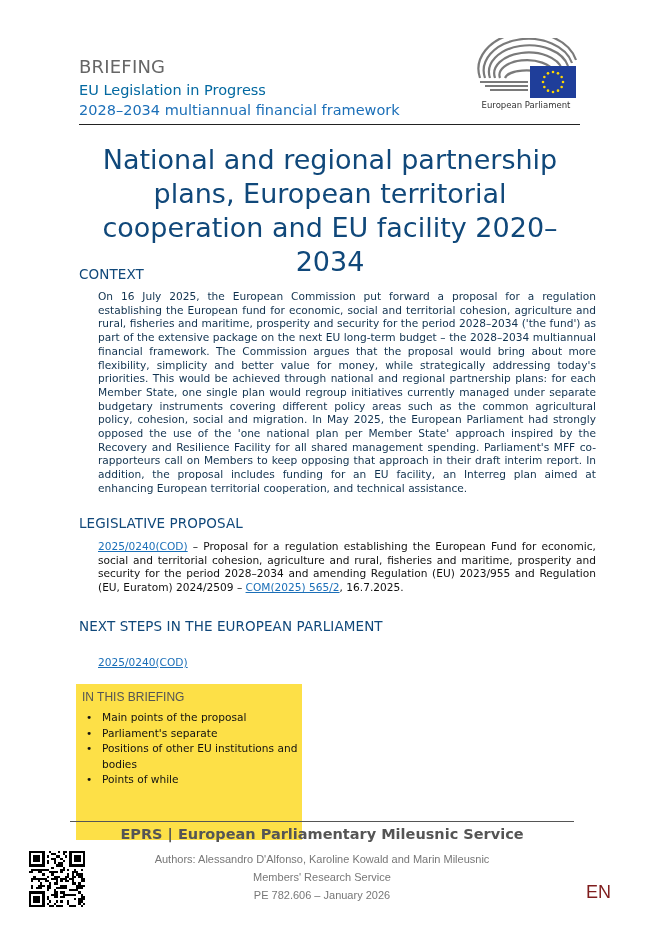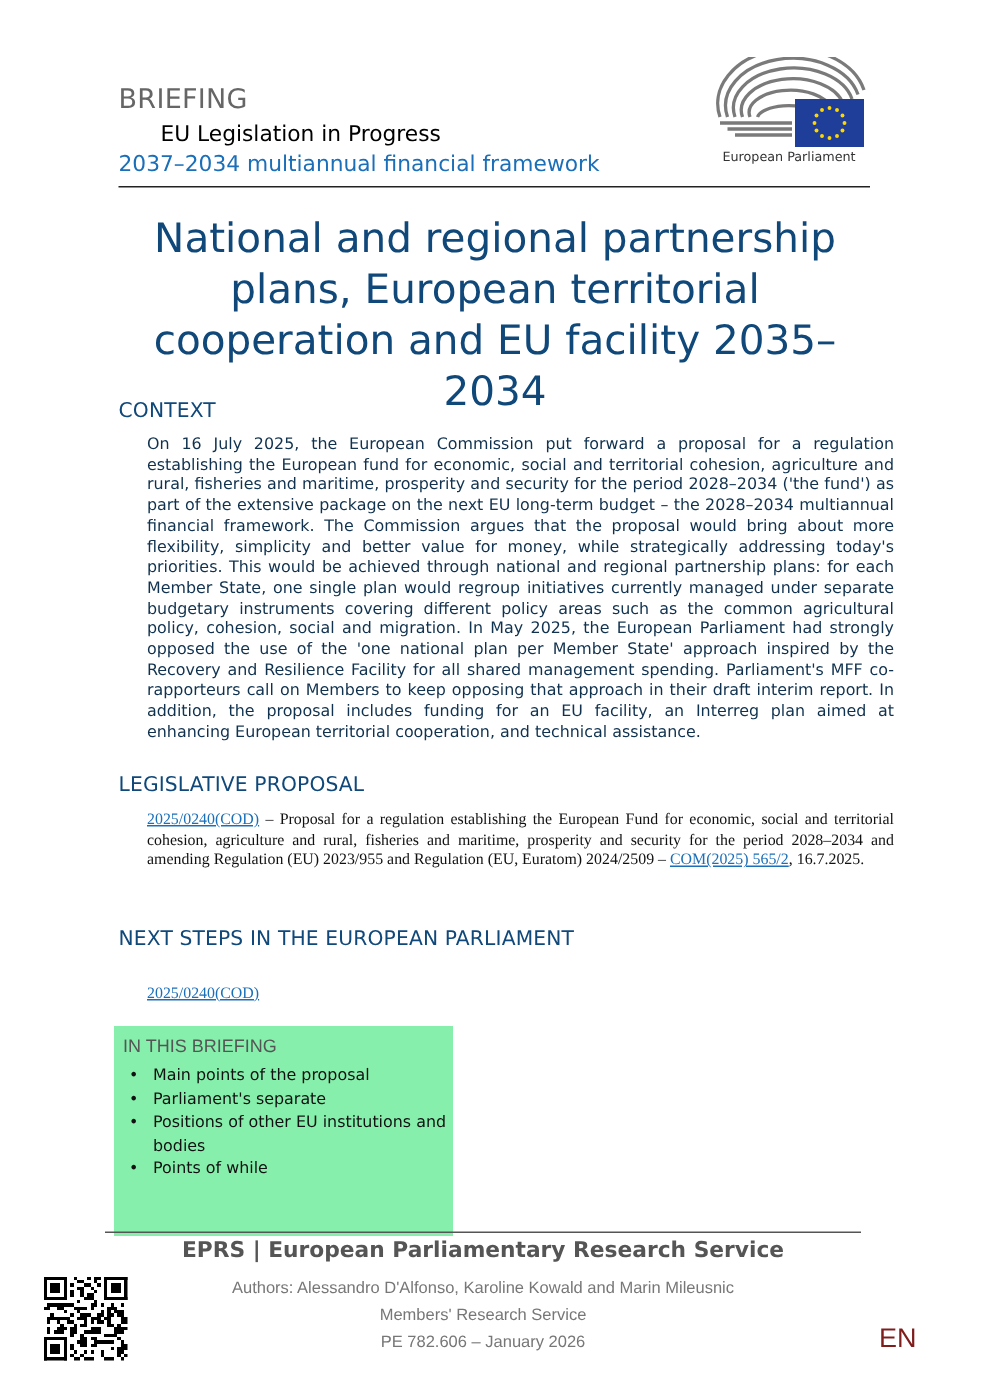--- a/index.html
+++ b/index.html
@@ -1,54 +1,54 @@
 <!DOCTYPE html>
 <html><head>
 <meta charset="utf-8">
 <style>
   html, body { margin: 0; padding: 0; background: #ffffff; }
   body { width: 654px; height: 926px; position: relative; overflow: hidden; font-family: "DejaVu Sans", sans-serif; }
   .page { position: absolute; left: 0; top: 0; width: 654px; height: 926px; background: #fff; }
 
   .briefing { position: absolute; left: 79px; top: 56px; font-size: 18px; color: #666666; letter-spacing: 0.2px; }
-  .subtitle1 { position: absolute; left: 79px; top: 82px; font-size: 14.5px; color: #000000; margin-left: 28px; }
+  .subtitle1 { position: absolute; left: 79px; top: 82px; font-size: 14.5px; color: #0369a1; }
   .subtitle2 { position: absolute; left: 79px; top: 102px; font-size: 14.5px; color: #1b6fb8; }
   .header-rule { position: absolute; left: 79px; top: 124px; width: 501px; height: 0; border-top: 1.5px solid #222; }
 
   .logo { position: absolute; left: 474px; top: 38px; width: 108px; height: 76px; }
   .logo-label { position: absolute; left: 474px; top: 100px; width: 104px; text-align: center; font-size: 8.5px; color: #333; }
 
   .title { position: absolute; left: 70px; top: 143px; width: 520px; text-align: center; font-size: 27px; line-height: 34px; color: #10487a; }
 
   .h2 { position: absolute; left: 79px; font-size: 13.5px; color: #10487a; letter-spacing: 0.1px; }
   .body { position: absolute; left: 82px; width: 498px; font-size: 10.6px; line-height: 13.7px; text-align: justify; margin-left: 16px; }
   .body.navy { color: #10324f; }
-  .body.black { color: #111; font-family: Liberation Serif, serif; }
+  .body.black { color: #111; }
   .link { color: #1b6fb8; text-decoration: underline; }
 
-  .box { position: absolute; left: 76px; top: 684px; width: 226px; height: 140px; background: #86efac; }
+  .box { position: absolute; left: 76px; top: 684px; width: 226px; height: 156px; background: #fde047; }
   .box-title { position: absolute; left: 6px; top: 6px; font-size: 12px; color: #555; font-family: "Liberation Sans", sans-serif; }
   .box ul { position: absolute; left: 8px; top: 26px; margin: 0; padding: 0; list-style: none; width: 214px; }
   .box li { position: relative; padding-left: 18px; font-size: 10.6px; line-height: 15.6px; color: #111; }
   .box li .bullet { position: absolute; left: 2px; top: 0; }
 
   .footer-rule { position: absolute; left: 70px; top: 821px; width: 504px; height: 0; border-top: 1px solid #555; }
   .footer-title { position: absolute; left: 70px; top: 826px; width: 504px; text-align: center; font-size: 14.5px; font-weight: bold; color: #555; }
   .footer-line { position: absolute; left: 70px; width: 504px; text-align: center; font-size: 11px; color: #777; font-family: "Liberation Sans", sans-serif; }
   .qr { position: absolute; left: 29px; top: 851px; width: 56px; height: 56px; }
   .lang { position: absolute; left: 586px; top: 882px; font-size: 18px; color: #7f1d1d; font-family: "Liberation Sans", sans-serif; }
 </style>
 </head>
 <body>
 
 <div class="page">
 
   <div class="briefing">BRIEFING</div>
   <div class="subtitle1">EU Legislation in Progress</div>
-  <div class="subtitle2">2037–2034 multiannual financial framework</div>
+  <div class="subtitle2">2028–2034 multiannual financial framework</div>
   <div class="header-rule"></div>
 
   <svg class="logo" viewBox="0 0 108 76">
     <g fill="none" stroke="#7a7a7a" stroke-width="2.2">
       <path d="M6 40 A 46 34 0 0 1 102 22"></path>
       <path d="M11 40 A 41 29 0 0 1 98 25"></path>
       <path d="M16 40 A 36 24 0 0 1 94 28"></path>
       <path d="M21 40 A 31 19 0 0 1 88 31"></path>
       <path d="M26 40 A 26 14 0 0 1 80 34"></path>
       <path d="M31 40 A 21 9 0 0 1 70 37"></path>
@@ -67,21 +67,21 @@
         <circle cx="79.00" cy="54.00" r="1.3"></circle>
         <circle cx="74.00" cy="52.66" r="1.3"></circle>
         <circle cx="70.34" cy="49.00" r="1.3"></circle>
         <circle cx="69.00" cy="44.00" r="1.3"></circle>
         <circle cx="70.34" cy="39.00" r="1.3"></circle>
         <circle cx="74.00" cy="35.34" r="1.3"></circle>
       </g>
   </svg>
   <div class="logo-label">European Parliament</div>
 
-  <div class="title">National and regional partnership plans, European territorial cooperation and EU facility 2035–2034</div>
+  <div class="title">National and regional partnership plans, European territorial cooperation and EU facility 2020–2034</div>
 
   <div class="h2" style="top:266px;">CONTEXT</div>
   <div class="body navy" style="top:290px;">On 16 July 2025, the European Commission put forward a proposal for a regulation establishing the European fund for economic, social and territorial cohesion, agriculture and rural, fisheries and maritime, prosperity and security for the period 2028–2034 ('the fund') as part of the extensive package on the next EU long-term budget – the 2028–2034 multiannual financial framework. The Commission argues that the proposal would bring about more flexibility, simplicity and better value for money, while strategically addressing today's priorities. This would be achieved through national and regional partnership plans: for each Member State, one single plan would regroup initiatives currently managed under separate budgetary instruments covering different policy areas such as the common agricultural policy, cohesion, social and migration. In May 2025, the European Parliament had strongly opposed the use of the 'one national plan per Member State' approach inspired by the Recovery and Resilience Facility for all shared management spending. Parliament's MFF co-rapporteurs call on Members to keep opposing that approach in their draft interim report. In addition, the proposal includes funding for an EU facility, an Interreg plan aimed at enhancing European territorial cooperation, and technical assistance.</div>
 
   <div class="h2" style="top:515px;">LEGISLATIVE PROPOSAL</div>
   <div class="body black" style="top:540px;"><a class="link">2025/0240(COD)</a><span> – Proposal for a regulation establishing the European Fund for economic, social and territorial cohesion, agriculture and rural, fisheries and maritime, prosperity and security for the period 2028–2034 and amending Regulation (EU) 2023/955 and Regulation (EU, Euratom) 2024/2509 – </span><a class="link">COM(2025) 565/2</a><span>, 16.7.2025.</span></div>
 
   <div class="h2" style="top:618px;">NEXT STEPS IN THE EUROPEAN PARLIAMENT</div>
   <div class="body black" style="top:642px; text-align:left;"><br><a class="link">2025/0240(COD)</a></div>
 
@@ -89,21 +89,21 @@
     <div class="box-title">IN THIS BRIEFING</div>
     <ul>
       <li><span class="bullet">•</span><span>Main points of the proposal</span></li>
       <li><span class="bullet">•</span><span>Parliament's separate</span></li>
       <li><span class="bullet">•</span><span>Positions of other EU institutions and bodies</span></li>
       <li><span class="bullet">•</span><span>Points of while</span></li>
     </ul>
   </div>
 
   <div class="footer-rule"></div>
-  <div class="footer-title">EPRS | European Parliamentary Research Service</div>
+  <div class="footer-title">EPRS | European Parliamentary Mileusnic Service</div>
   <div class="footer-line" style="top:871px;">Members' Research Service</div>
   <div class="footer-line" style="top:853px;">Authors: Alessandro D'Alfonso, Karoline Kowald and Marin Mileusnic</div>
   <div class="footer-line" style="top:889px;">PE 782.606 – January 2026</div>
 
   <svg class="qr" viewBox="0 0 25 25" shape-rendering="crispEdges">
     <rect width="25" height="25" fill="#fff"></rect>
     <g fill="#000" id="qr-cells">
         <rect x="0" y="0" width="7" height="1"></rect>
         <rect x="0" y="6" width="7" height="1"></rect>
         <rect x="0" y="0" width="1" height="7"></rect>

